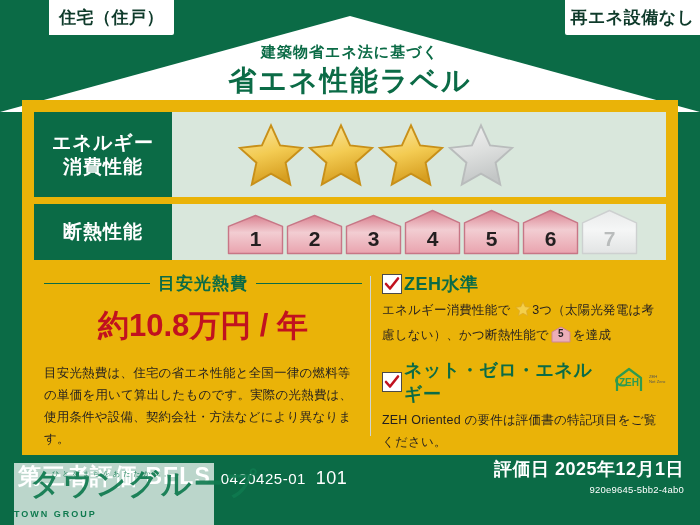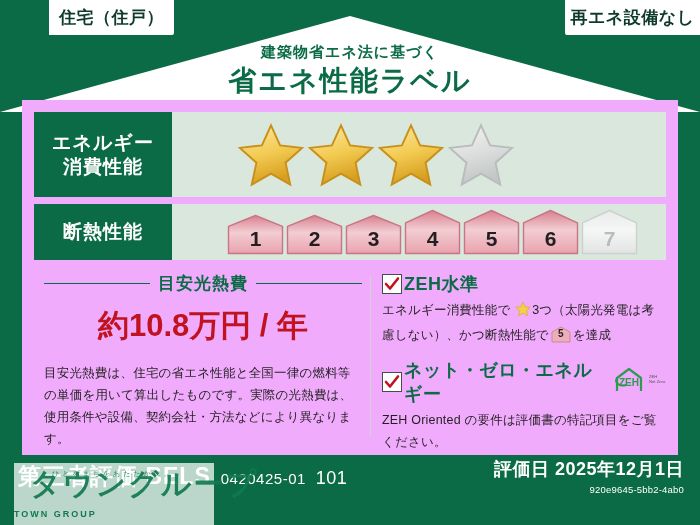--- a/index.html
+++ b/index.html
@@ -40,21 +40,21 @@
     position:absolute;left:0;top:44px;width:700px;
     text-align:center;color:#0b6b46;
     z-index:3;
   }
   .header-sub{font-size:15px;font-weight:bold;letter-spacing:1px;line-height:1.1;}
   .header-main{font-size:28px;font-weight:bold;letter-spacing:2px;line-height:1.25;margin-top:2px;}
 
   
   #card-body{
     position:absolute;left:22px;top:100px;width:656px;height:355px;
-    background:#f0abfc;
+    background:#eab308;
     box-sizing:border-box;
   }
 
   
   .perf-row{display:flex;align-items:stretch;}
   #row-energy{position:absolute;left:12px;top:12px;width:632px;height:85px;}
   #row-insul{position:absolute;left:12px;top:104px;width:632px;height:56px;border-radius:22px;}
 
   .perf-label{
     background:#0b6b46;color:#fff;font-weight:bold;

